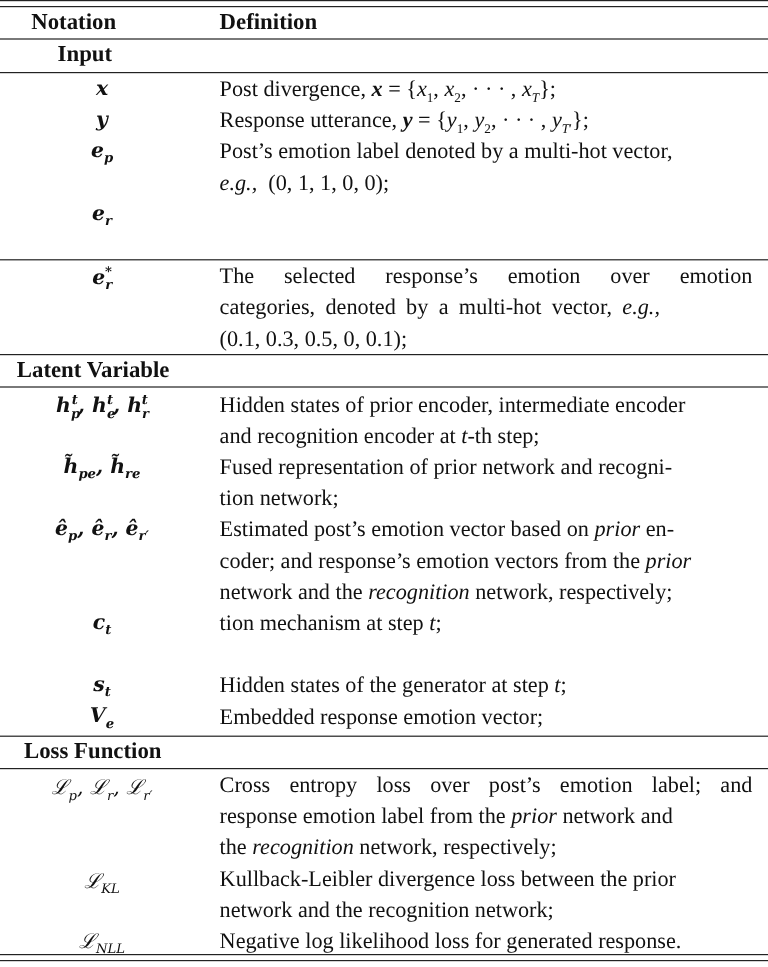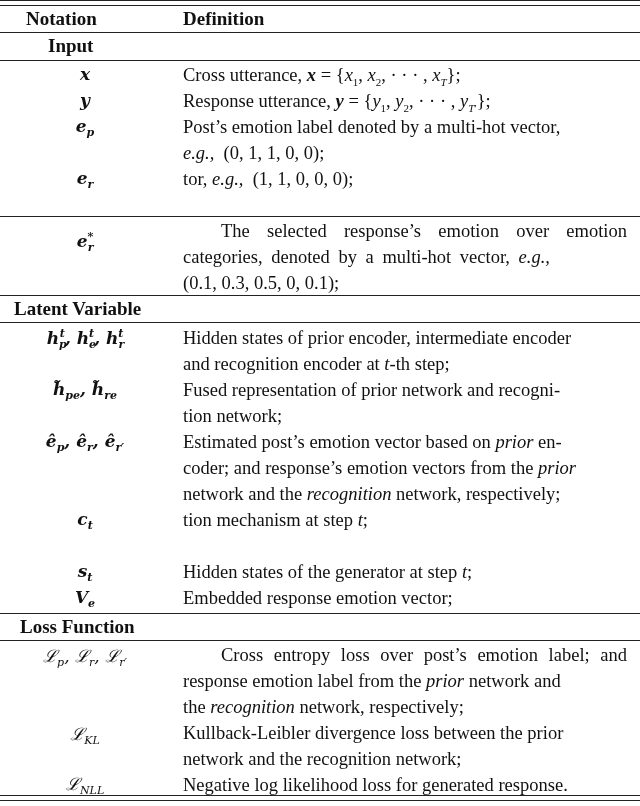--- a/index.html
+++ b/index.html
@@ -13,21 +13,21 @@
   .row { position: absolute; left: 0; width: 640px; }
   .not {
     position: absolute; left: 0; width: 170px; text-align: center;
     font-weight: bold; font-style: italic; font-family: "DejaVu Serif", serif; font-size: 17px;
   }
   .def {
     position: absolute; left: 183px; width: 444px; line-height: 26px;
     text-align: justify;
   }
   .line { display: block; height: 26px; white-space: nowrap; }
-  .just { text-align: justify; text-align-last: justify; white-space: normal; margin-left: 38px; }
+  .just { text-align: justify; text-align-last: justify; white-space: normal; }
   .sec { position: absolute; font-weight: bold; font-size: 19px; }
   sub, sup { font-size: 11px; }
   .cal { font-style: italic; font-weight: normal; font-family: "DejaVu Serif", serif; }
   i.em { font-style: italic; }
 </style>
 </head>
 <body>
 
 <div class="rule thin" style="top:0px"></div>
 <div class="rule thin" style="top:5px"></div>
@@ -44,21 +44,21 @@
 <div class="row" style="top:7px;height:26px">
   <span class="sec" style="left:26px;top:1px">Notation</span>
   <span class="sec" style="left:183px;top:1px">Definition</span>
 </div>
 
 <span class="sec" style="left:48px;top:35px">Input</span>
 
 <div class="row" style="top:62px">
   <span class="not" style="top:2px">x</span>
   <div class="def">
-    <span class="line"><span>Cross utterance, </span><b><i>x</i></b> = {<i>x</i><sub>1</sub>, <i>x</i><sub>2</sub>, · · · , <i>x</i><sub><i>T</i></sub>};</span>
+    <span class="line"><span>Post divergence, </span><b><i>x</i></b> = {<i>x</i><sub>1</sub>, <i>x</i><sub>2</sub>, · · · , <i>x</i><sub><i>T</i></sub>};</span>
   </div>
 </div>
 
 <div class="row" style="top:88px">
   <span class="not" style="top:2px">y</span>
   <div class="def">
     <span class="line"><span>Response utterance, </span><b><i>y</i></b> = {<i>y</i><sub>1</sub>, <i>y</i><sub>2</sub>, · · · , <i>y</i><sub><i>T</i>′</sub>};</span>
   </div>
 </div>
 
@@ -66,26 +66,25 @@
   <span class="not" style="top:2px">e<sub>p</sub></span>
   <div class="def">
     <span class="line">Post’s emotion label denoted by a multi-hot vector,</span>
     <span class="line"><i class="em">e.g.,</i>&nbsp; <span>(0, 1, 1, 0, 0);</span></span>
   </div>
 </div>
 
 <div class="row" style="top:166px">
   <span class="not" style="top:2px">e<sub>r</sub></span>
   <div class="def">
-    <span class="line"><span>tor, </span><i class="em">e.g.,</i>&nbsp; <span>(1, 1, 0, 0, 0);</span></span>
   </div>
 </div>
 
 <div class="row" style="top:218px">
-  <span class="not" style="top:12px">e<sub>r</sub><sup style="margin-left:-6px">*</sup></span>
+  <span class="not" style="top:2px">e<sub>r</sub><sup style="margin-left:-6px">*</sup></span>
   <div class="def">
     <span class="line just" style="word-spacing:6px">The selected response’s emotion over emotion</span>
     <span class="line" style="word-spacing:4px"><span>categories, denoted by a multi-hot vector,</span> <i class="em">e.g.,</i></span>
     <span class="line">(0.1, 0.3, 0.5, 0, 0.1);</span>
   </div>
 </div>
 
 <span class="sec" style="left:14px;top:298px">Latent Variable</span>
 
 <div class="row" style="top:325px">

